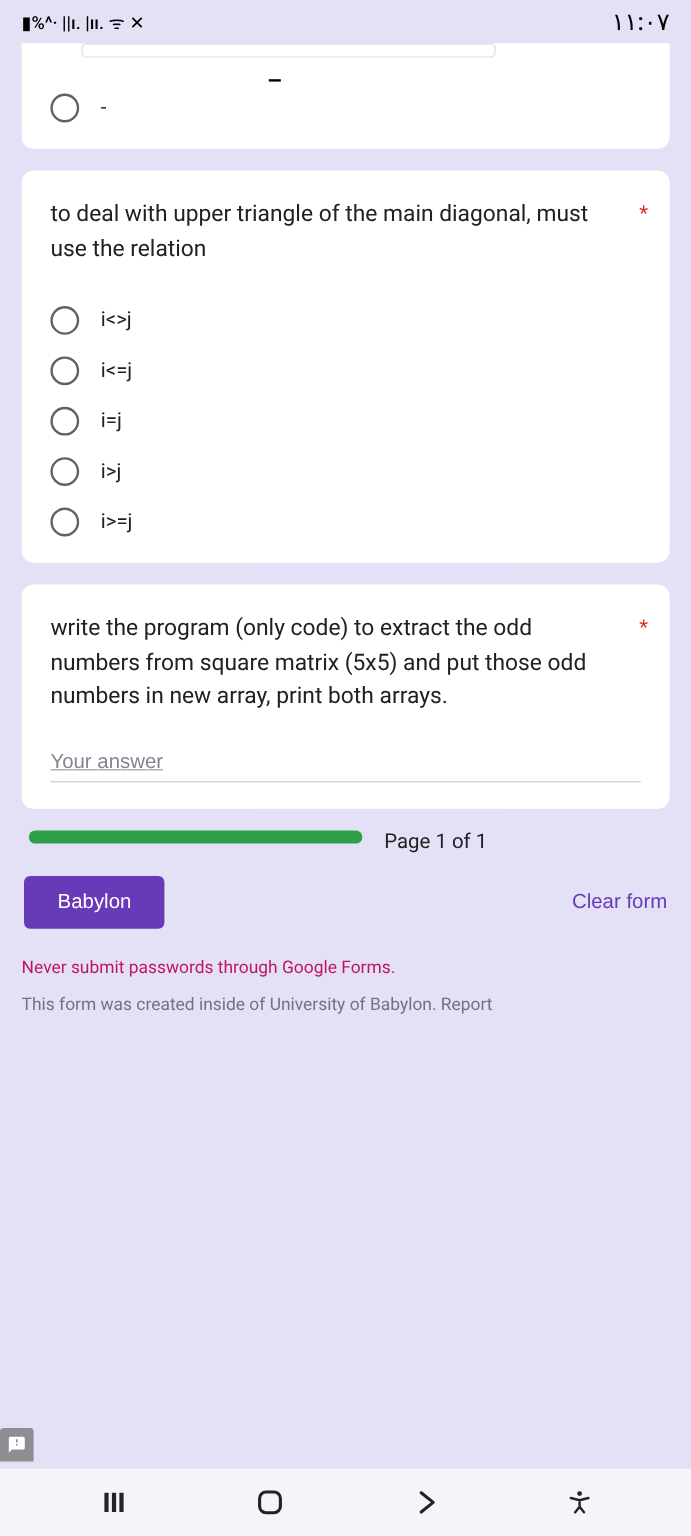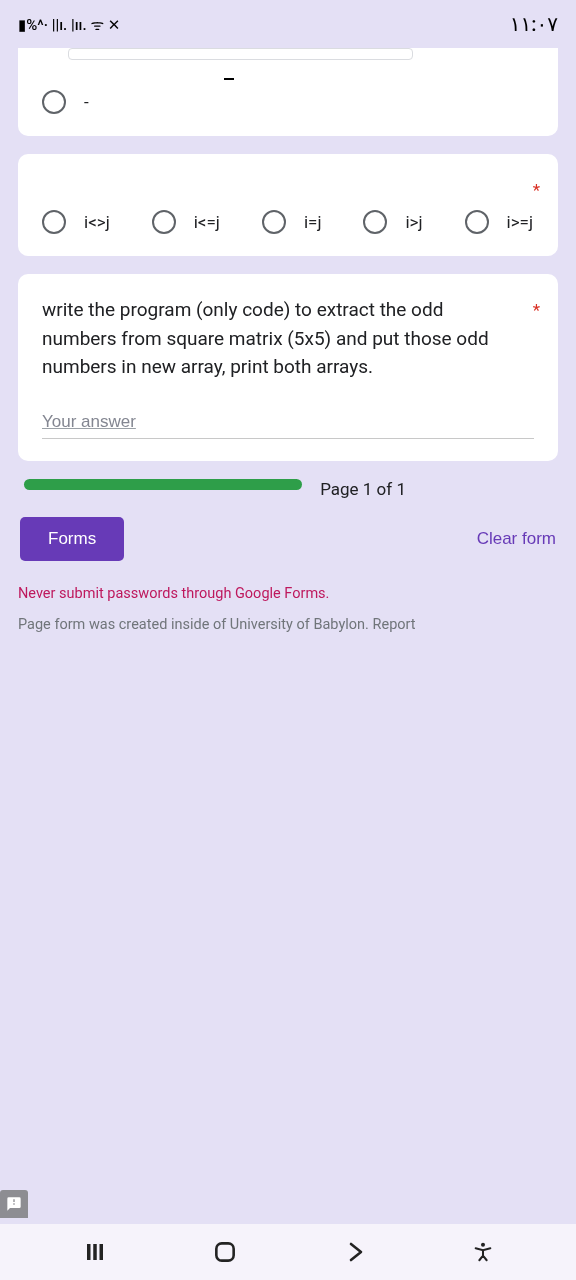--- a/index.html
+++ b/index.html
@@ -6,21 +6,21 @@
   body {
     width: 576px;
     height: 1280px;
     background: #e4e0f5;
     font-family: Roboto, Arial, sans-serif;
     color: #202124;
     overflow: hidden;
     position: relative;
   }
   .status-bar {
-    height: 48px;
+    height: 36px;
     background: #e4e0f5;
     display: flex;
     align-items: center;
     justify-content: space-between;
     padding: 0 18px;
     font-size: 15px;
     color: #000;
     font-weight: 500;
   }
   .status-left { display: flex; align-items: center; gap: 2px; font-size:15px;}
@@ -72,22 +72,22 @@
   .star {
     color: #d93025;
     font-size: 17px;
     position: absolute;
     right: -6px;
     top: 2px;
   }
   .options {
     margin-top: 26px;
     display: flex;
-    flex-direction: row;
-    gap: 42px;
+    flex-direction: column;
+    gap: 10px;
   }
   .answer-input {
     margin-top: 30px;
     border: none;
     border-bottom: 1px solid #c8c8c8;
     font-size: 17px;
     color: #9aa0a6;
     padding-bottom: 6px;
     width: 100%;
     background: transparent;
@@ -188,20 +188,21 @@
     <div class="text-box"></div>
     <div class="cursor-underscore"></div>
     <div class="radio-row">
       <span class="radio-circle"></span>
       <span class="radio-label">-</span>
     </div>
   </div>
 
   <div class="card">
     <div class="question-title">
+      <span>to deal with upper triangle of the main diagonal, must use the relation</span>
       <span class="star">*</span>
     </div>
     <div class="options">
       <div class="radio-row">
         <span class="radio-circle"></span>
         <span class="radio-label">i&lt;&gt;j</span>
       </div>
       <div class="radio-row">
         <span class="radio-circle"></span>
         <span class="radio-label">i&lt;=j</span>
@@ -228,26 +229,26 @@
     </div>
     <input class="answer-input" placeholder="Your answer" style="">
   </div>
 
   <div class="progress-row">
     <div class="progress-bar"></div>
     <div class="page-of">Page 1 of 1</div>
   </div>
 
   <div class="action-row">
-    <button class="submit-btn">Forms</button>
+    <button class="submit-btn">Babylon</button>
     <button class="clear-form">Clear form</button>
   </div>
 
   <div class="warn">Never submit passwords through Google Forms.</div>
-  <div class="created-line">Page form was created inside of University of Babylon. Report</div>
+  <div class="created-line">This form was created inside of University of Babylon. Report</div>
 </div>
 
 <div class="feedback-btn">
   <svg width="16" height="16" viewBox="0 0 24 24">
       <path d="M20 2H4a2 2 0 0 0-2 2v18l4-4h14a2 2 0 0 0 2-2V4a2 2 0 0 0-2-2zM13 13h-2v-2h2zm0-4h-2V5h2z"></path>
     </svg>
 </div>
 
 <div class="nav-bar">
   <div class="nav-item">

